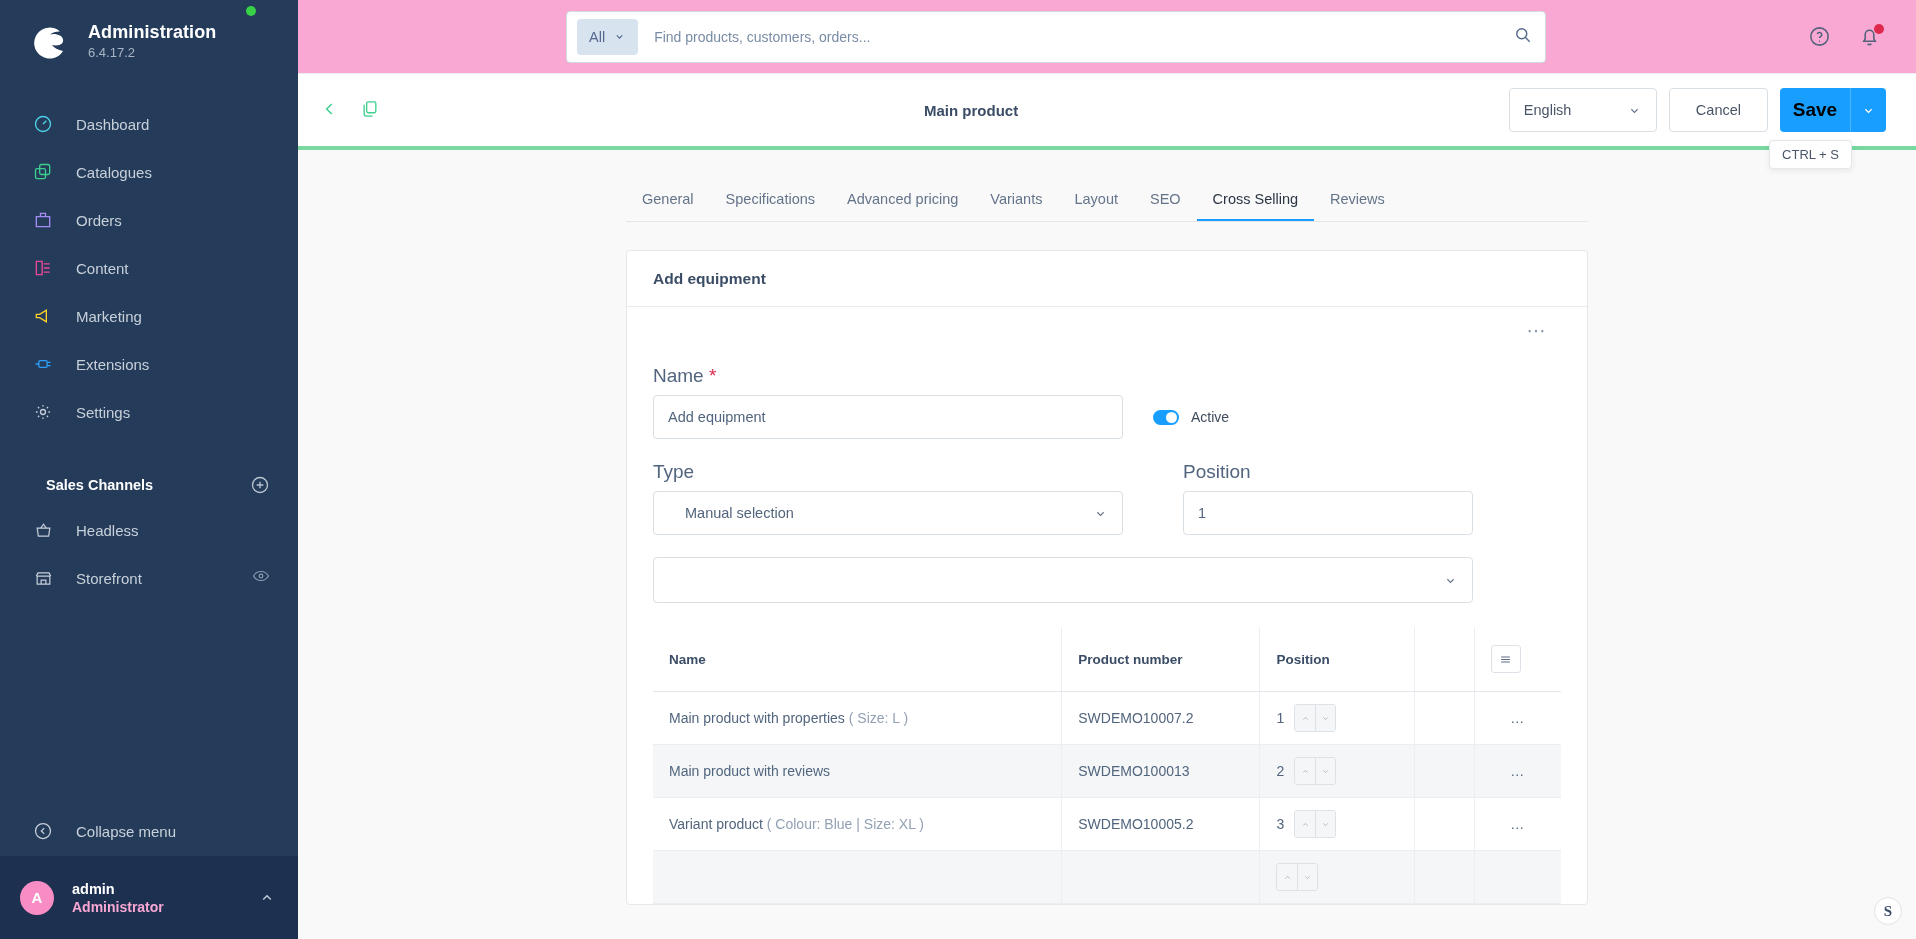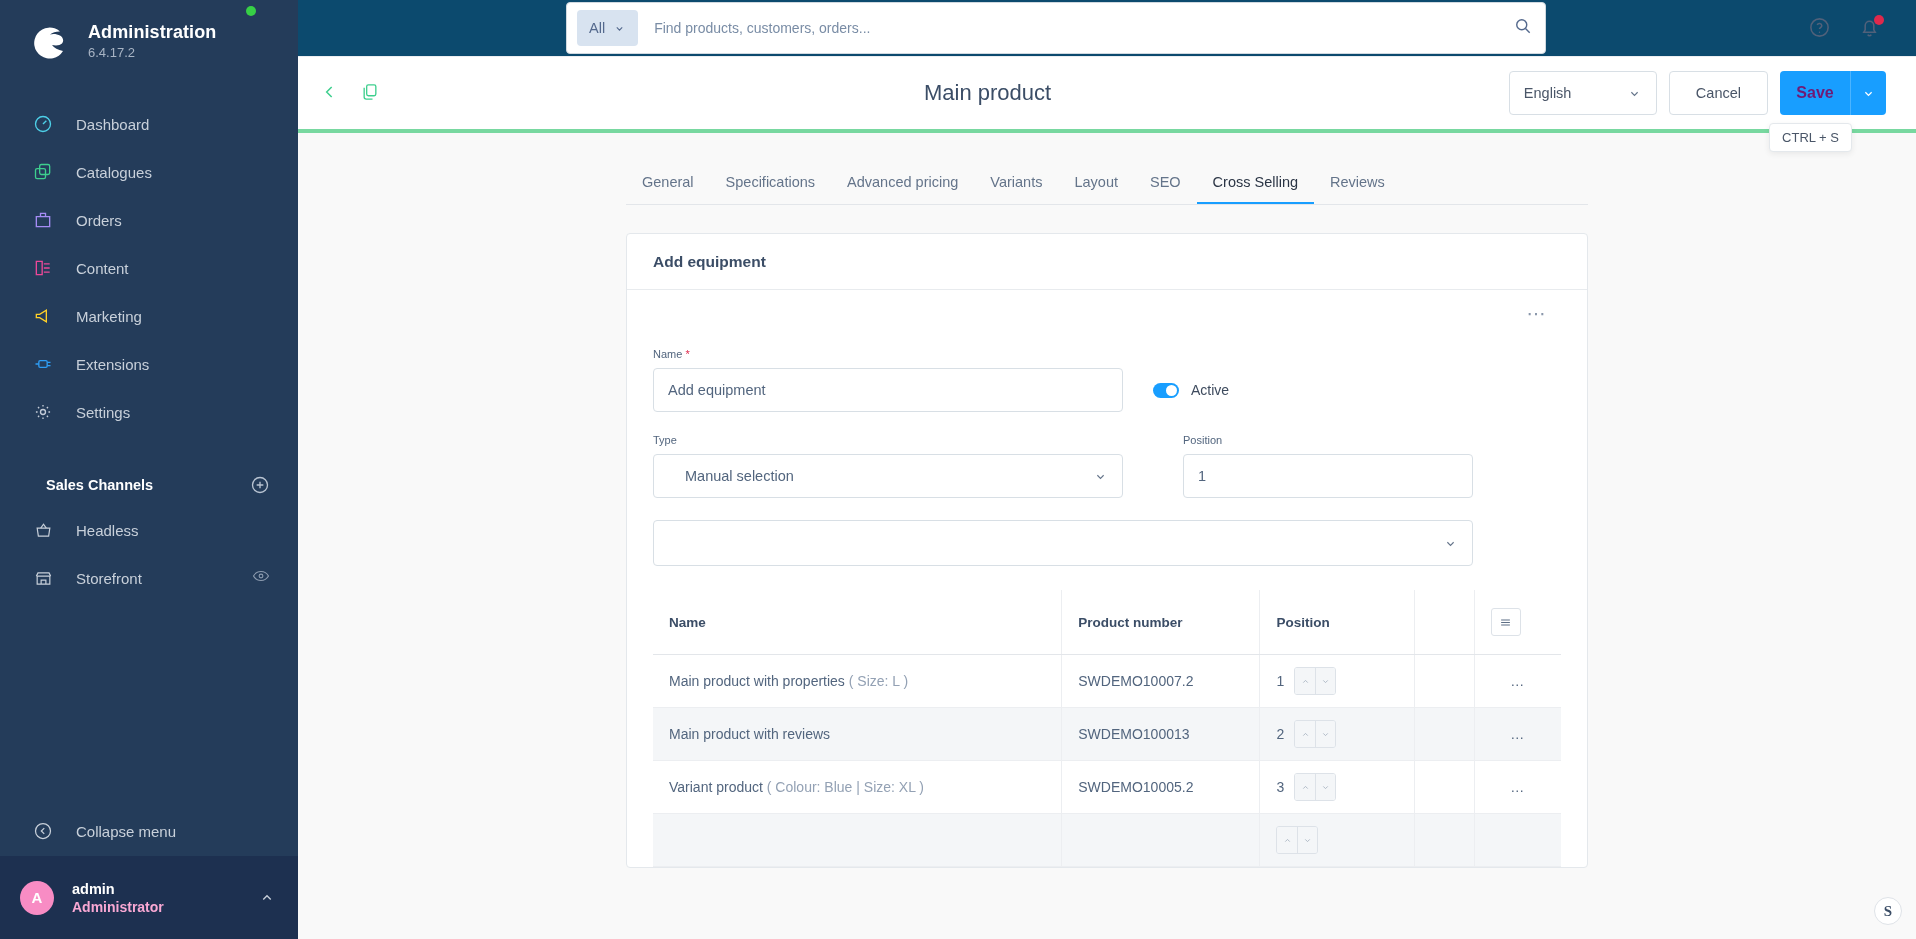--- a/index.html
+++ b/index.html
@@ -57,21 +57,21 @@
   }
   .user-meta { margin-left: 18px; flex: 1; }
   .user-name { color: #fff; font-size: 14.5px; font-weight: 700; line-height: 18px; }
   .user-role { color: #f9a8d4; font-size: 14px; font-weight: 700; line-height: 18px; }
   .user-chevron { width: 18px; height: 18px; }
 
   
   .main { flex: 1; height: 939px; display: flex; flex-direction: column; background: #f9f9f9; position: relative; }
 
   .topbar {
-    height: 57px; background: #0c4a6e; display: flex; align-items: center;
+    height: 74px; background: #f9a8d4; display: flex; align-items: center;
     border-bottom: 1px solid #eceef1; flex-shrink: 0; position: relative;
   }
   .search-wrap {
     position: absolute; left: 268px; width: 980px; height: 52px;
     border: 1px solid #d1d9e0; border-radius: 4px; background: #fff;
     display: flex; align-items: center; padding: 0 12px 0 10px;
   }
   .search-scope {
     height: 36px; min-width: 60px; background: #d8e3f0; border-radius: 4px;
     display: flex; align-items: center; justify-content: center; gap: 8px;
@@ -89,36 +89,36 @@
     border-radius: 50%; background: #de294c;
   }
 
   .pagehead {
     height: 72px; background: #fff; display: flex; align-items: center;
     padding: 0 30px 0 22px; position: relative; flex-shrink: 0;
   }
   .head-back { display: flex; align-items: center; gap: 18px; }
   .icon-btn { width: 22px; height: 22px; cursor: pointer; }
   .page-title {
-    position: absolute; left: 626px; font-size: 22px; color: #3b4d66; font-weight: 400;
+    position: absolute; left: 626px; font-size: 15px; color: #3b4d66; font-weight: 700;
   }
   .head-actions { margin-left: auto; display: flex; align-items: center; gap: 12px; position: relative; }
   .lang-select {
     width: 148px; height: 44px; border: 1px solid #d8dfe5; border-radius: 4px; background: #fff;
     display: flex; align-items: center; justify-content: space-between; padding: 0 14px;
     font-size: 14.5px; color: #4a5668; cursor: pointer;
   }
   .btn-cancel {
     height: 44px; padding: 0 26px; border: 1px solid #d8dfe5; border-radius: 4px; background: #fff;
     font-family: "Liberation Sans", sans-serif; font-size: 14.5px; color: #4a5668; cursor: pointer;
   }
   .btn-save-group { display: flex; height: 44px; border-radius: 4px; overflow: hidden; }
   .btn-save {
-    width: 70px; background: #189eff; color: #701a75; border: 0;
-    font-family: "Liberation Sans", sans-serif; font-size: 16px; font-weight: 600; cursor: pointer;
+    width: 70px; background: #189eff; color: #000000; border: 0;
+    font-family: "Liberation Sans", sans-serif; font-size: 19px; font-weight: 600; cursor: pointer;
   }
   .btn-save-arrow {
     width: 36px; background: #189eff; border: 0; border-left: 1px solid #4bb4ff;
     display: flex; align-items: center; justify-content: center; cursor: pointer;
   }
   .tooltip {
     position: absolute; top: 52px; right: 34px; background: #fff;
     border: 1px solid #e4e8ec; border-radius: 4px; padding: 6px 12px;
     font-size: 13px; color: #4a5668; box-shadow: 0 2px 6px rgba(0,0,0,.07); z-index: 30;
   }
@@ -141,21 +141,21 @@
   }
   .card-head { height: 56px; display: flex; align-items: center; padding: 0 26px; border-bottom: 1px solid #e8ebee; }
   .card-title { font-size: 15.5px; font-weight: 700; color: #3b4d66; }
   .card-body { padding: 18px 26px 0; }
 
   .ctx-row { display: flex; justify-content: flex-end; padding-right: 14px; height: 26px; }
   .ctx-dots { font-size: 19px; color: #8a97ab; letter-spacing: 1.5px; cursor: pointer; line-height: 12px; }
 
   .field-row { display: flex; gap: 30px; margin-top: 14px; }
   .field { display: flex; flex-direction: column; }
-  .field-label { font-size: 11px; color: #52657e; margin-bottom: 8px; }
+  .field-label { font-size: 19px; color: #52657e; margin-bottom: 8px; }
   .req { color: #de294c; }
   .input, .select {
     height: 44px; border: 1px solid #d8dfe5; border-radius: 4px; background: #fff;
     padding: 0 14px; font-family: "Liberation Sans", sans-serif; font-size: 14.5px;
     color: #52657e; outline: 0; display: flex; align-items: center;
   }
   .input::placeholder { color: #8a99ad; }
   .select { justify-content: space-between; cursor: pointer; padding-left: 31px; }
   .toggle-wrap { display: flex; align-items: center; gap: 12px; align-self: flex-end; height: 44px; }
   .toggle {

